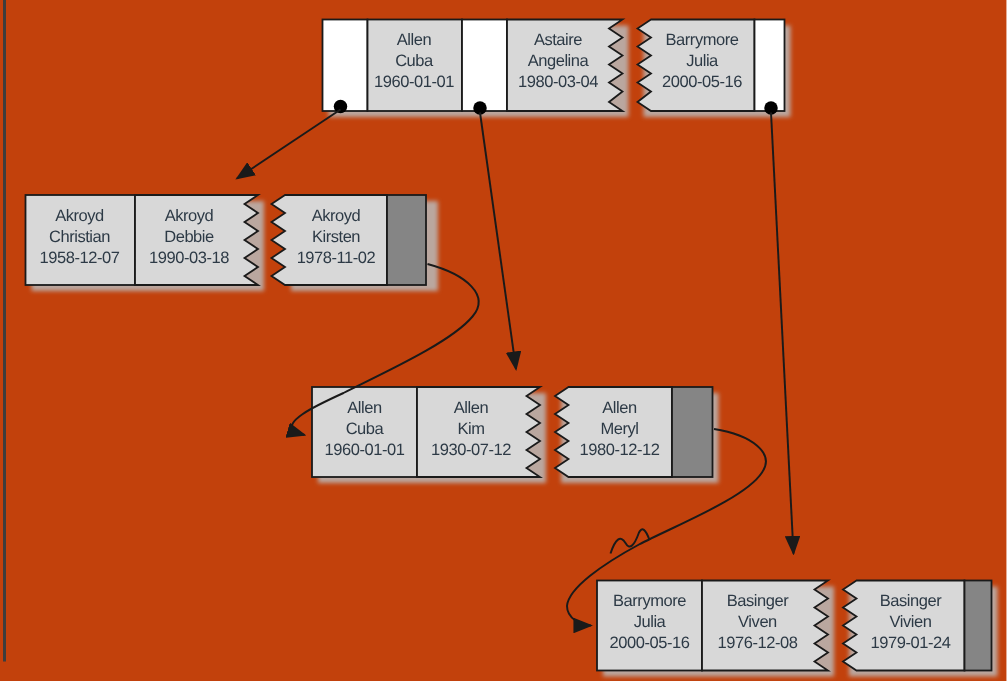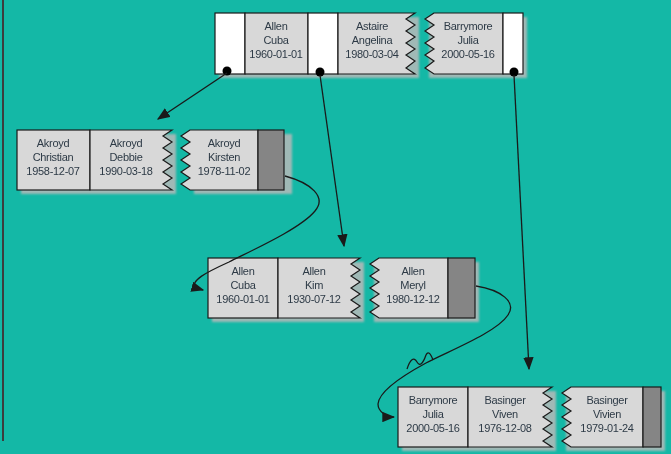--- a/index.html
+++ b/index.html
@@ -1,16 +1,16 @@
 <!DOCTYPE html>
 <html><head>
 <meta charset="utf-8">
 <style>
   html,body{margin:0;padding:0;background:#ffffff;}
-  .page{position:relative;width:671px;height:454px;background:#14b8a6;overflow:hidden;
+  .page{position:relative;width:671px;height:454px;background:#c2410c;overflow:hidden;
         font-family:"Liberation Sans", sans-serif;}
   svg{display:block;}
   text{font-family:"Liberation Sans", sans-serif;font-size:11px;letter-spacing:-0.3px;
        fill:#2d3a46;text-anchor:middle;}
   .cell{fill:#d8d8d8;stroke:#1a1a1a;stroke-width:1.2;}
   .pcell{fill:#ffffff;stroke:#1a1a1a;stroke-width:1.2;}
   .ocell{fill:#858585;stroke:#1a1a1a;stroke-width:1.2;}
   .shadow{fill:#b9b9b9;opacity:0.85;}
   .link{fill:none;stroke:#1a1a1a;stroke-width:1.3;}
   .dot{fill:#000000;}

